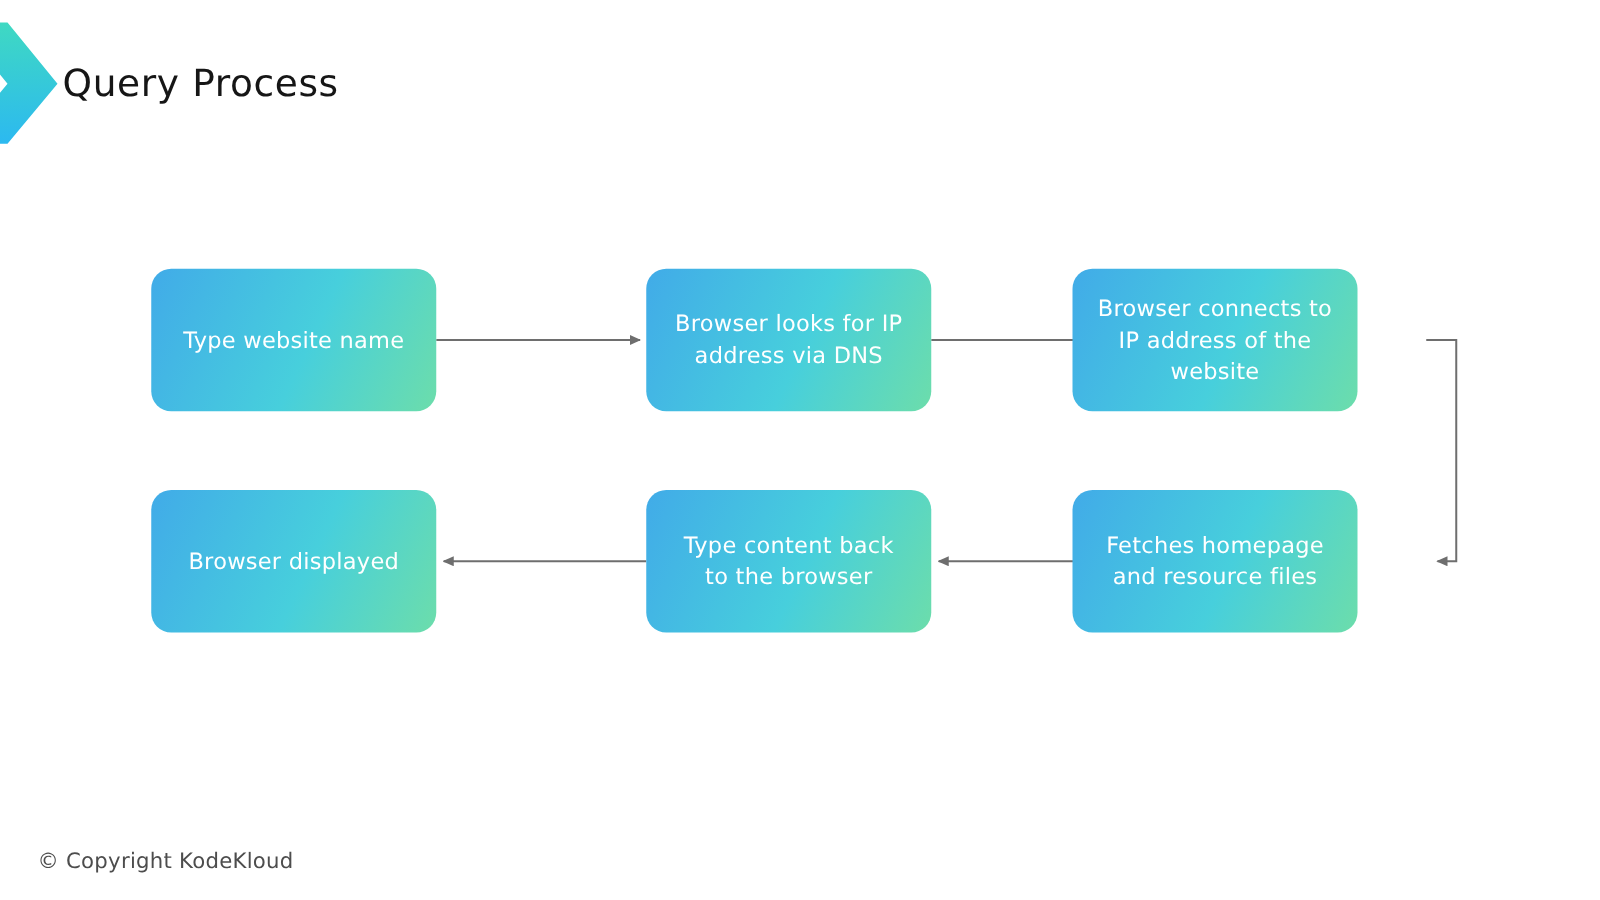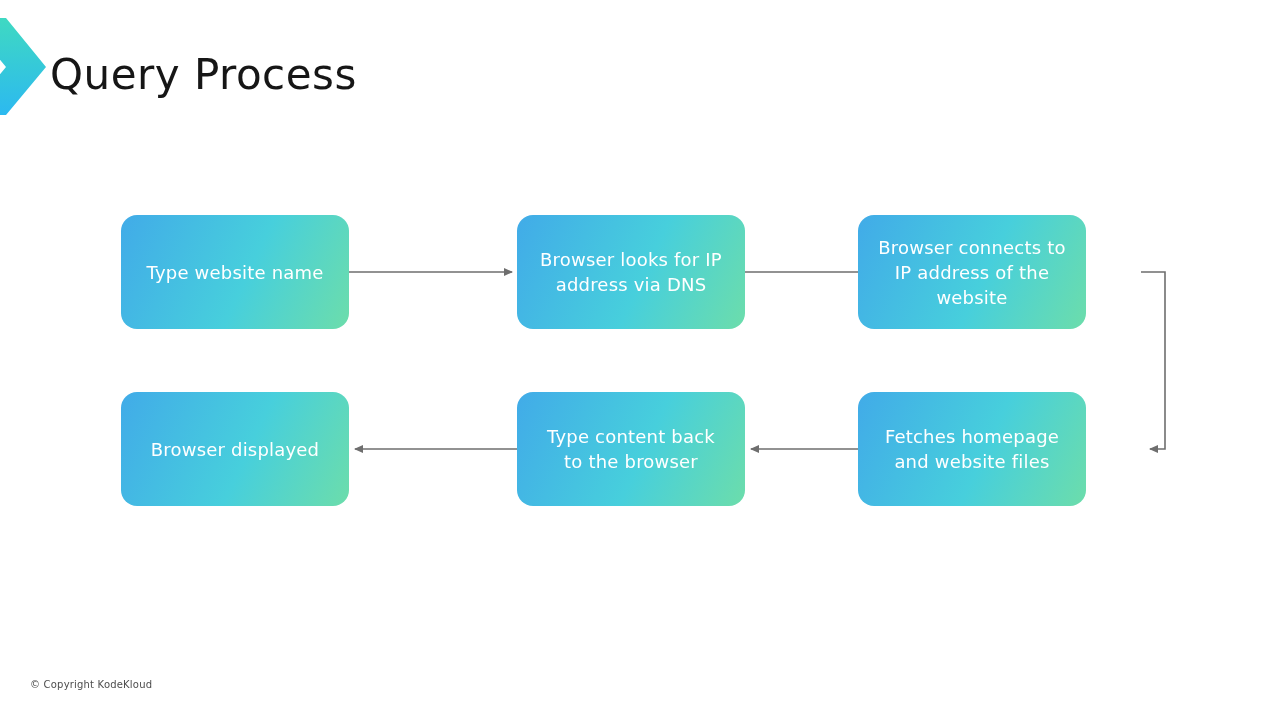--- a/index.html
+++ b/index.html
@@ -21,21 +21,21 @@
     left: 0;
     top: 14px;
     width: 48px;
     height: 110px;
     display: block;
   }
   .page-title {
     position: absolute;
     left: 50px;
     top: 50px;
-    font-size: 42px;
+    font-size: 30px;
     font-weight: 500;
     letter-spacing: 0.5px;
     color: var(--title-text, #161616);
     white-space: nowrap;
     text-align: center;
   }
 
   
   .box {
     position: absolute;
@@ -81,21 +81,21 @@
   }
   .arrow-head {
     fill: var(--arrow, #6e6e6e);
   }
 
   
   .copyright {
     position: absolute;
     left: 30px;
     top: 679px;
-    font-size: 10px;
+    font-size: 17px;
     color: var(--copyright-text, #4d4d4d);
     letter-spacing: 0.2px;
   }
 </style>
 </head>
 <body>
 
 <svg class="logo-svg" viewBox="0 0 48 110" aria-hidden="true">
   <defs>
     <linearGradient id="logoGrad" x1="0" y1="0" x2="0" y2="1">
@@ -124,21 +124,21 @@
 <div class="box r1 c1">
   <span class="box-label">Type website name</span>
 </div>
 <div class="box r1 c2">
   <span class="box-label">Browser looks for IP address via DNS</span>
 </div>
 <div class="box r1 c3">
   <span class="box-label">Browser connects to IP address of the website</span>
 </div>
 <div class="box r2 c3">
-  <span class="box-label">Fetches homepage and website files</span>
+  <span class="box-label">Fetches homepage and resource files</span>
 </div>
 <div class="box r2 c2">
   <span class="box-label">Type content back to the browser</span>
 </div>
 <div class="box r2 c1">
   <span class="box-label">Browser displayed</span>
 </div>
 
 <div class="copyright">© Copyright KodeKloud</div>
 

